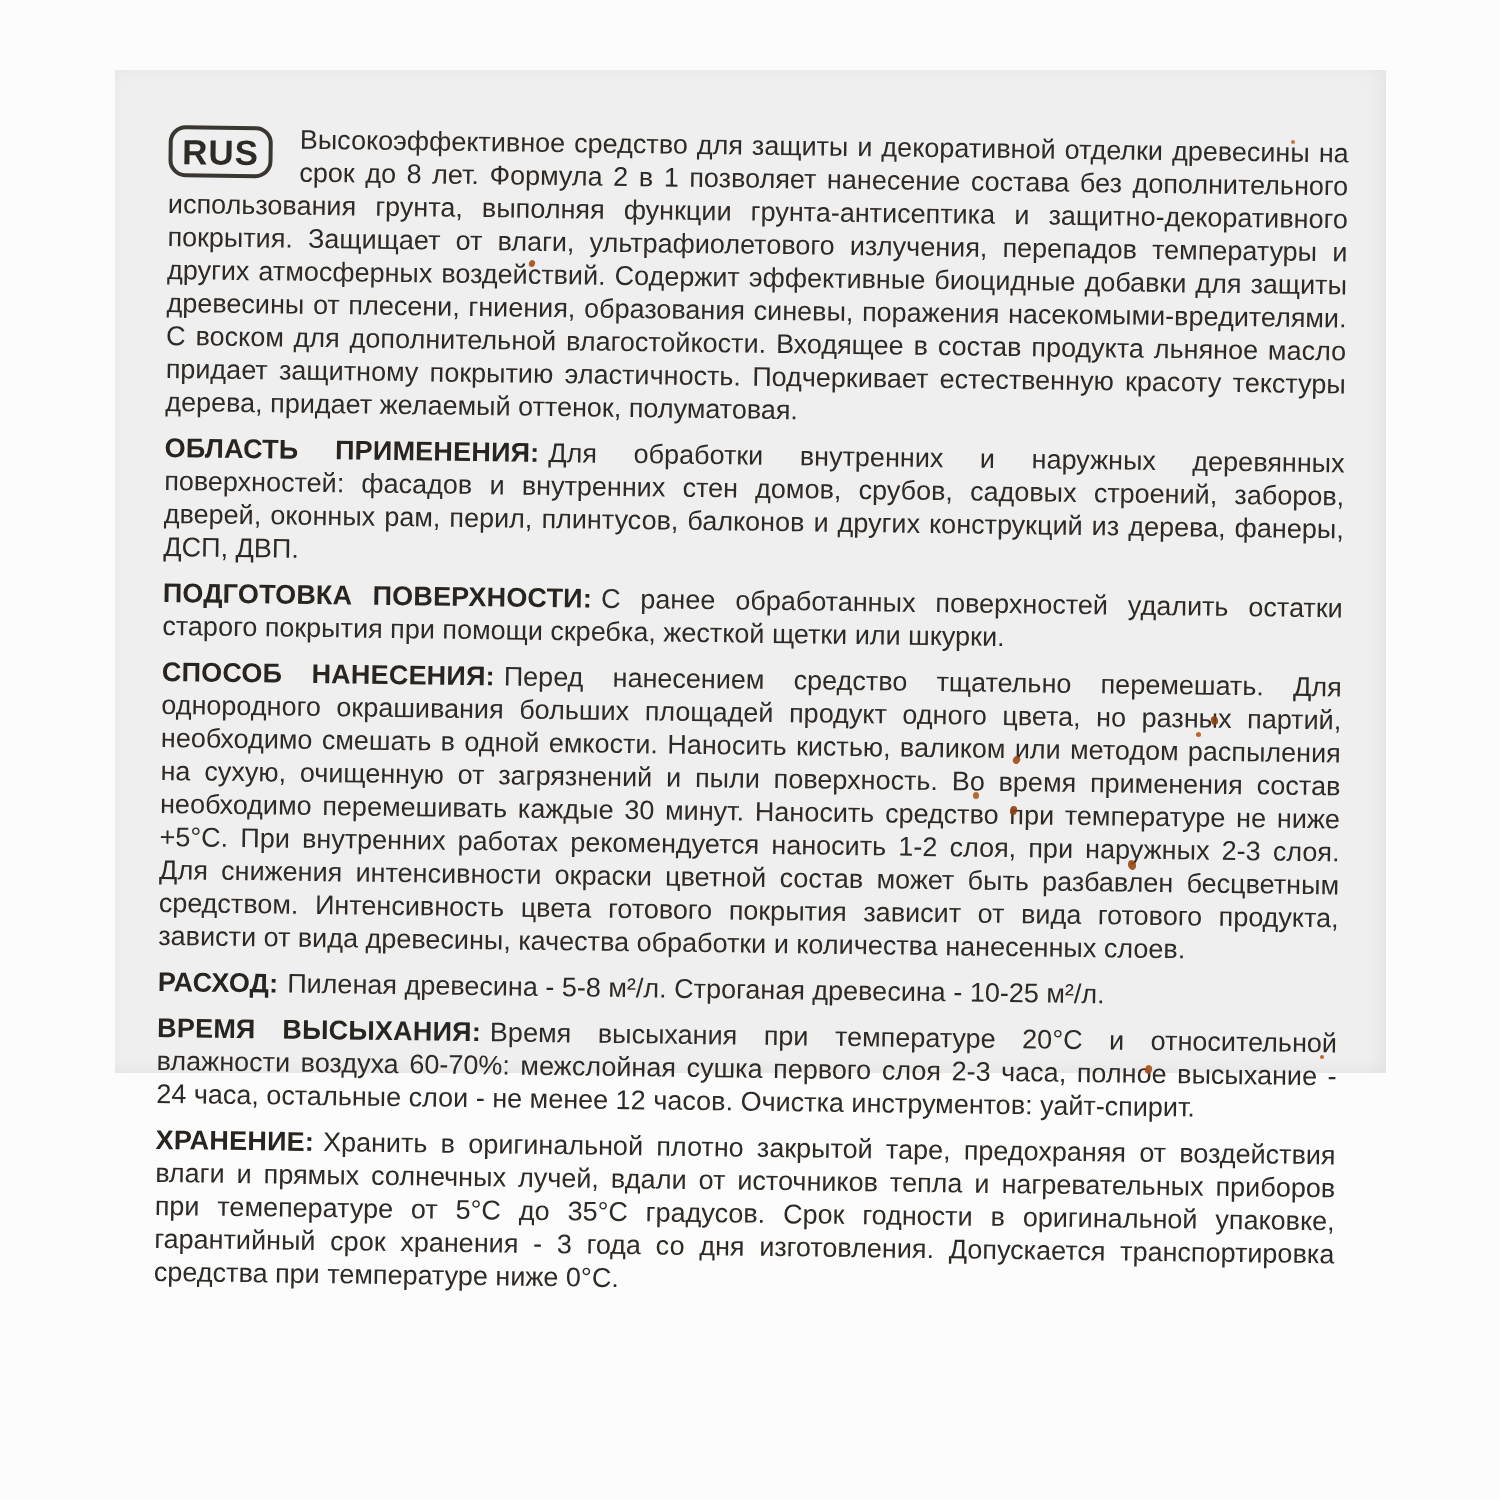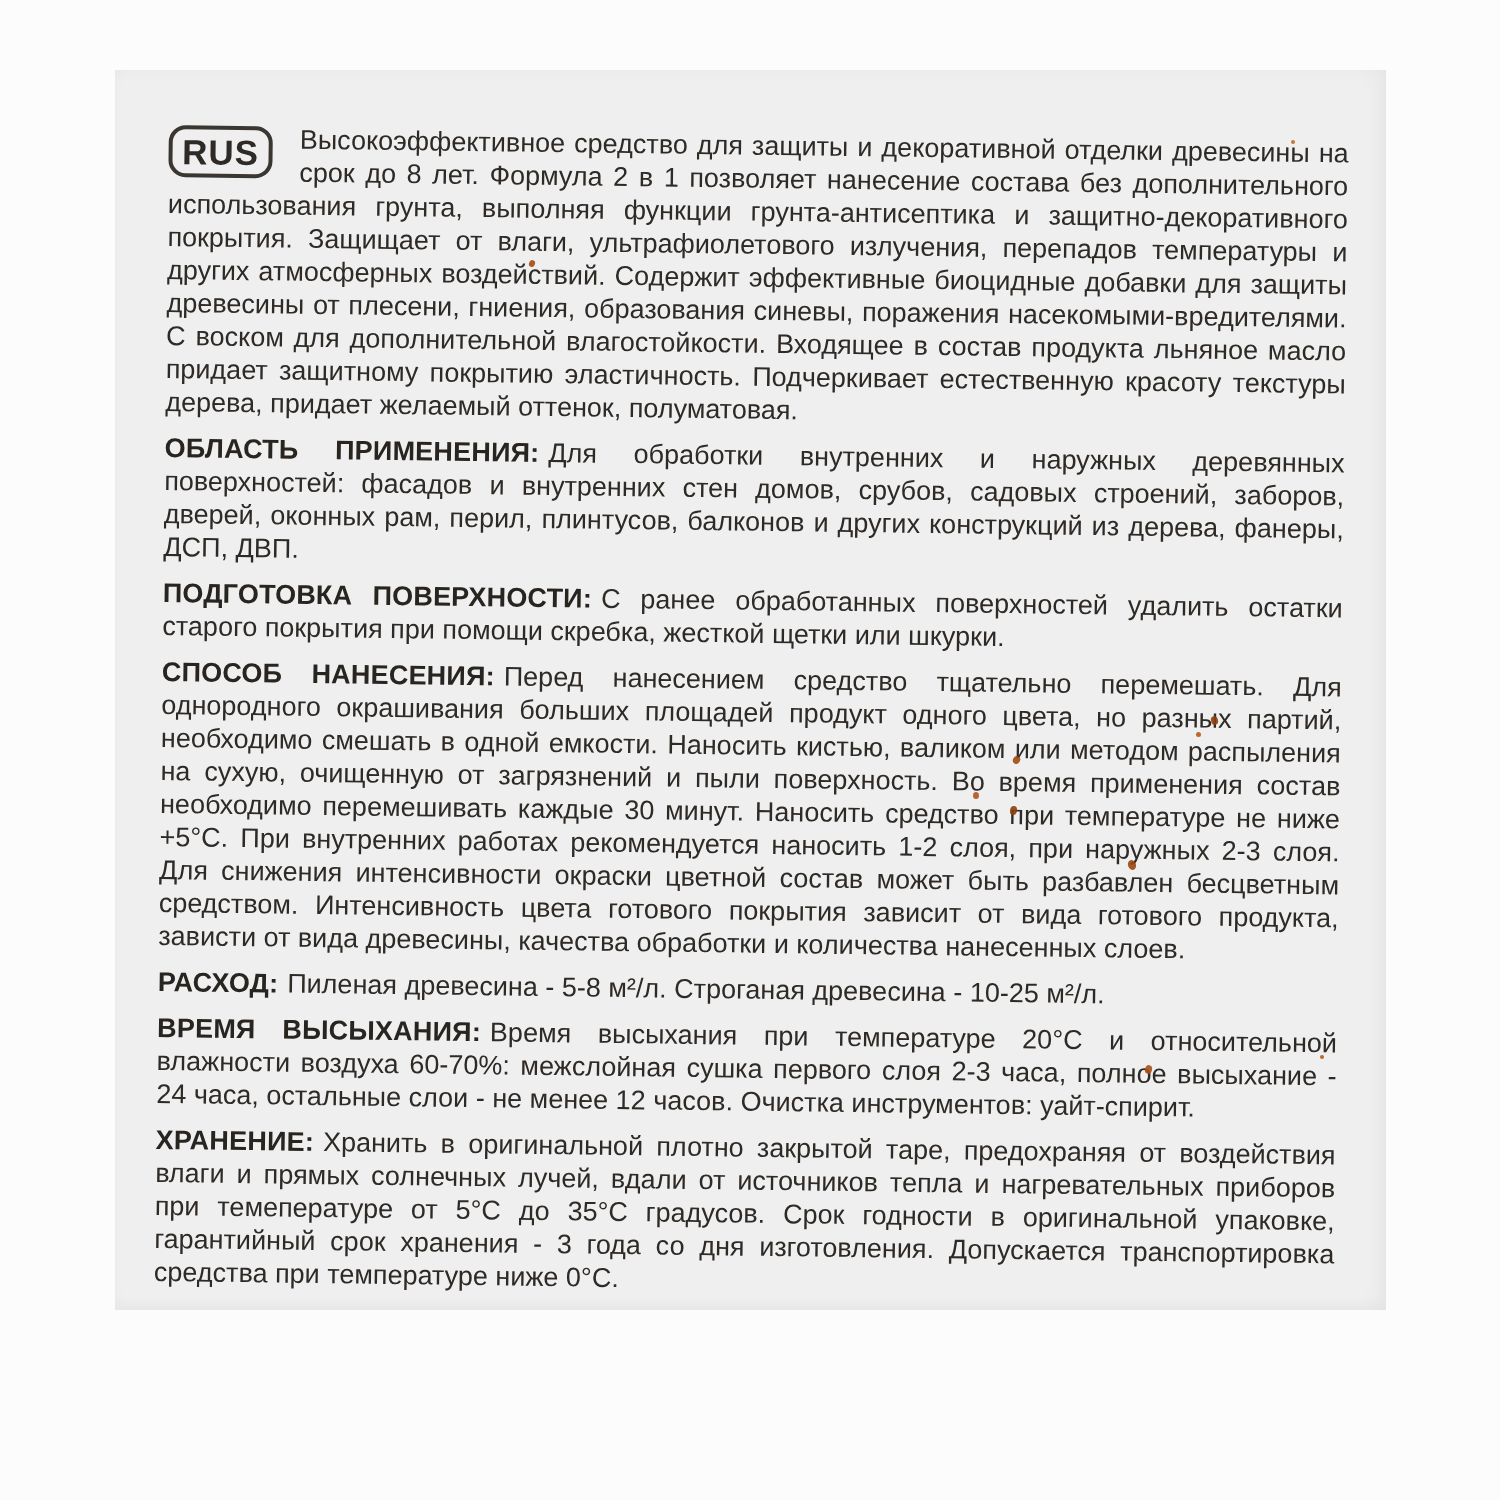--- a/index.html
+++ b/index.html
@@ -12,21 +12,21 @@
     position: relative;
     background: #fcfcfc;
     font-family: "Liberation Sans", sans-serif;
     overflow: hidden;
   }
   .label-panel {
     position: absolute;
     left: 115px;
     top: 70px;
     width: 1271px;
-    height: 1240px;
+    height: 1003px;
     background: #f0eff0;
     box-shadow: inset -8px 0 18px rgba(0,0,0,0.035), inset 0 -6px 14px rgba(0,0,0,0.02);
   }
   .label-content {
     position: absolute;
     left: 54px;
     top: 52px;
     width: 1180px;
     color: #2e2a26;
     font-size: 27px;

